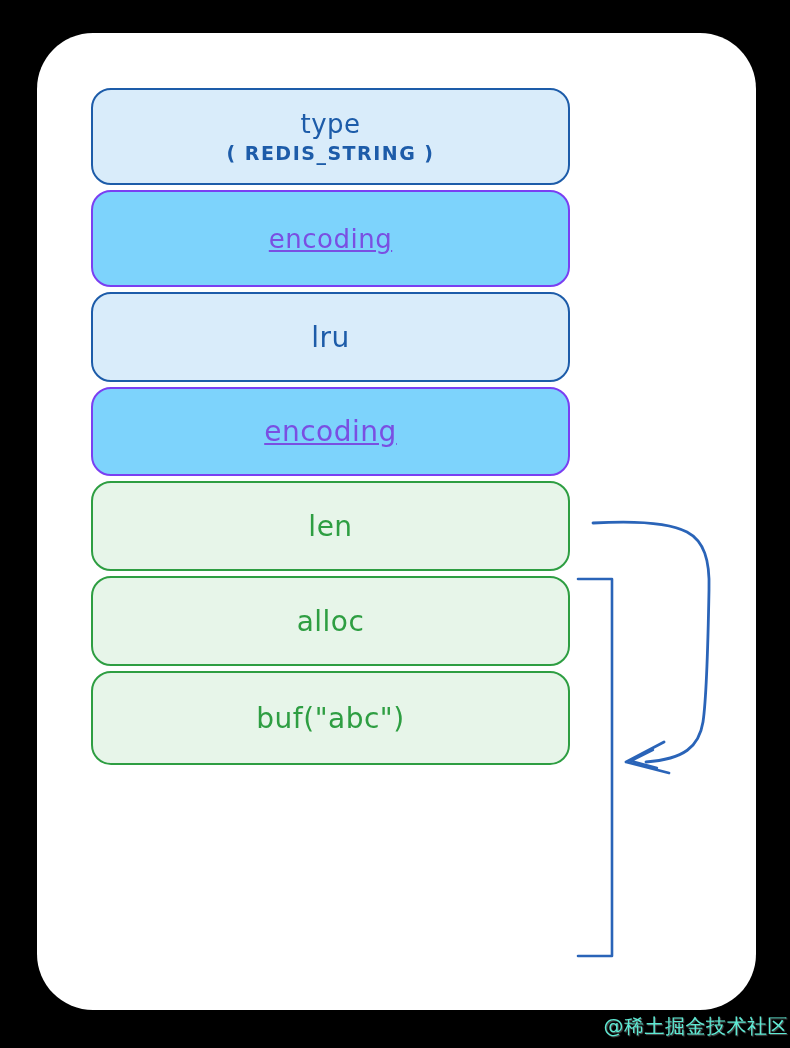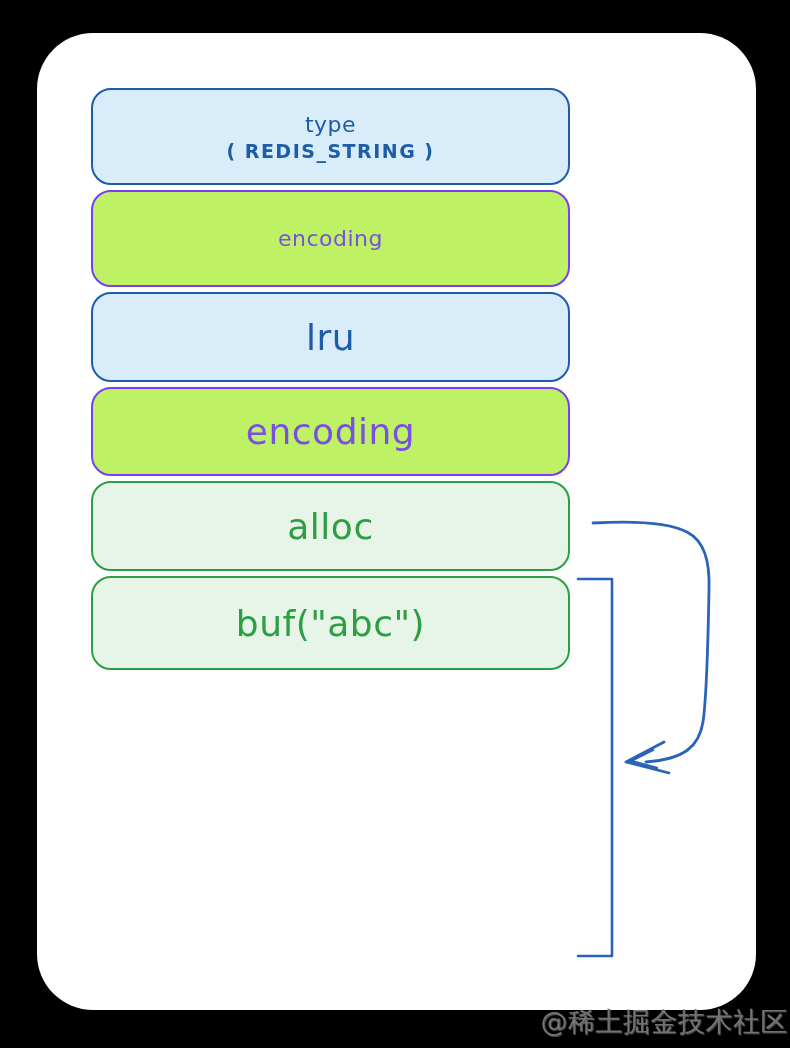--- a/index.html
+++ b/index.html
@@ -15,33 +15,33 @@
   .stack{
     position:absolute;left:91px;top:88px;width:479px;
   }
   .box{
     box-sizing:border-box;width:100%;margin-bottom:5px;
     border-radius:20px;
     display:flex;flex-direction:column;align-items:center;justify-content:center;
     gap:3px;
   }
   .box.blue{background:#d9ecfa;border:2.5px solid #1d5ca9;color:#1d5ca9;}
-  .box.purple{background:#bef264;border:2.5px solid #7a3ff2;color:#7a4fe2;}
+  .box.purple{background:#7dd3fc;border:2.5px solid #7a3ff2;color:#7a4fe2;text-decoration:underline;}
   .box.green{background:#e7f5e9;border:2.5px solid #2e9e42;color:#2e9e42;}
   .h97{height:97px}.h90{height:90px}.h89{height:89px}.h94{height:94px}
-  .l1{font-size:22px;letter-spacing:0.5px;}
-  .l1.solo{font-size:36px;}
+  .l1{font-size:26px;letter-spacing:0.5px;}
+  .l1.solo{font-size:28px;}
   .l2{font-size:19px;font-weight:bold;letter-spacing:1.5px;}
   .overlay{
     position:absolute;left:0;top:0;width:790px;height:1048px;
     pointer-events:none;
   }
   .watermark{
     position:absolute;right:2px;bottom:8px;
-    color:#737373;font-size:27px;letter-spacing:0.5px;
+    color:#5eead4;font-size:20px;letter-spacing:0.5px;
     text-shadow:1px 1px 1px #555;
   }
 </style>
 </head>
 <body>
 
 <div class="card"></div>
 
 <div class="stack">
   <div class="box blue h97">
@@ -49,20 +49,23 @@
     <span class="l2">( REDIS_STRING )</span>
   </div>
   <div class="box purple h97">
     <span class="l1">encoding</span>
   </div>
   <div class="box blue h90">
     <span class="l1 solo">lru</span>
   </div>
   <div class="box purple h89">
     <span class="l1 solo">encoding</span>
+  </div>
+  <div class="box green h90">
+    <span class="l1 solo">len</span>
   </div>
   <div class="box green h90">
     <span class="l1 solo">alloc</span>
   </div>
   <div class="box green h94">
     <span class="l1 solo">buf("abc")</span>
   </div>
 </div>
 
 <svg class="overlay" viewBox="0 0 790 1048">

